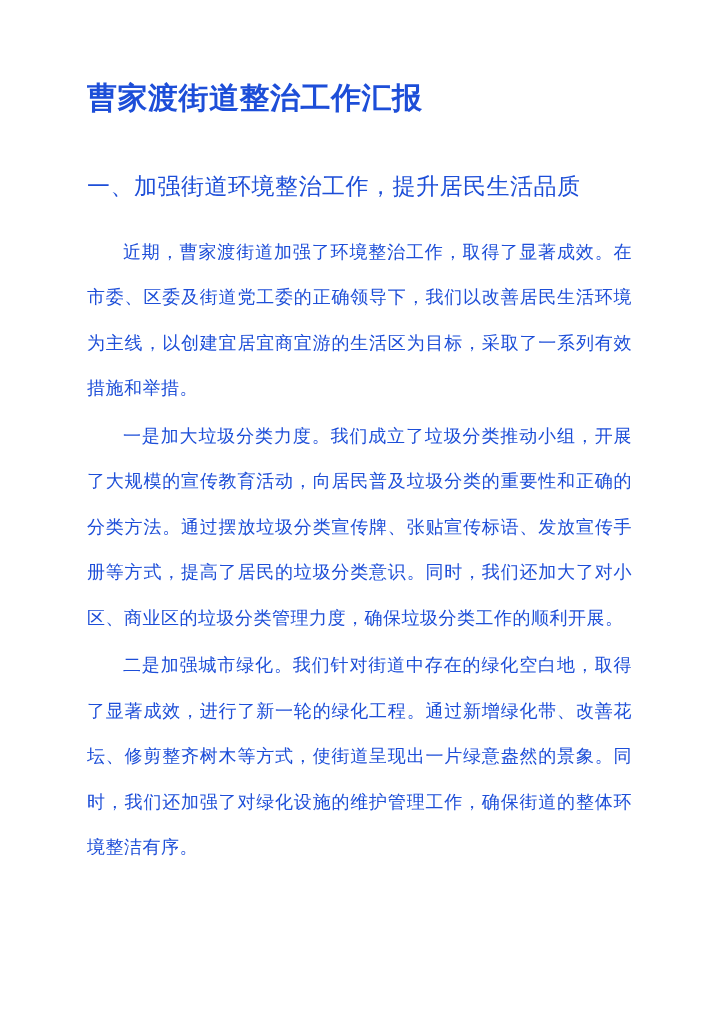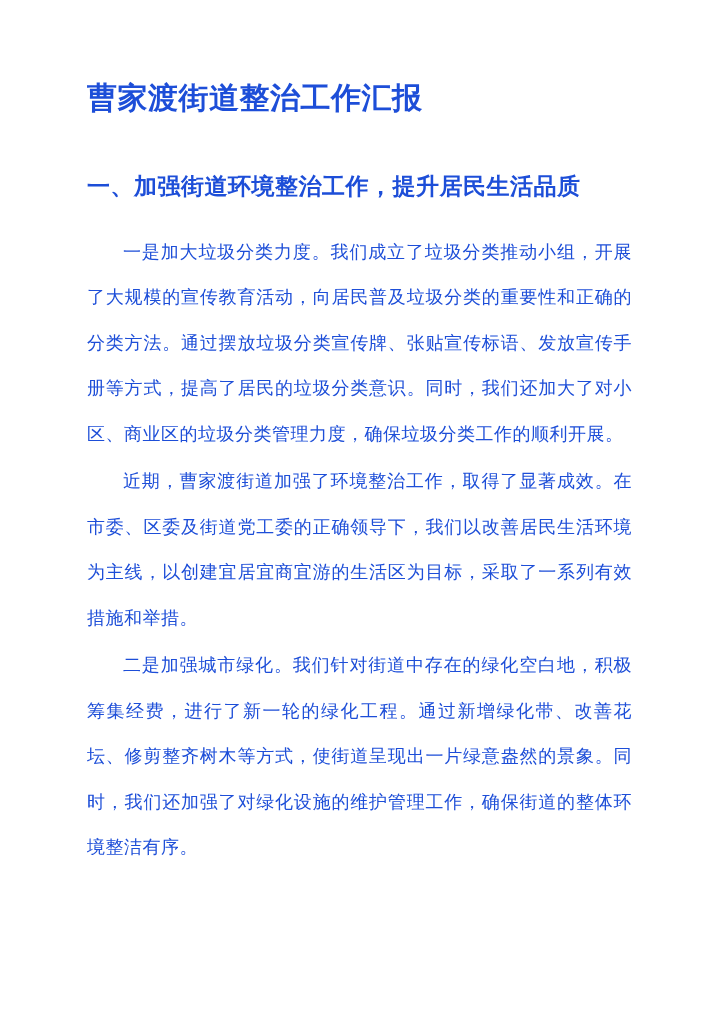--- a/index.html
+++ b/index.html
@@ -23,21 +23,21 @@
     margin: 0 0 56px 0;
     font-size: 30px;
     line-height: 1.2;
     font-weight: bold;
     letter-spacing: 0.5px;
   }
   .section-heading {
     margin: 16px 0 28px 0;
     font-size: 23px;
     line-height: 1.3;
-    font-weight: bold;
+    font-weight: normal;
     letter-spacing: 0.5px;
   }
   .para {
     margin: 0 0 2px 0;
     font-size: 18px;
     line-height: 45.5px;
     text-align: justify;
     text-justify: inter-ideograph;
     text-indent: 2em;
     word-break: break-all;
@@ -45,18 +45,18 @@
   }
 </style>
 </head>
 <body>
 
 <div class="page">
   <h1 class="doc-title">曹家渡街道整治工作汇报</h1>
 
   <h2 class="section-heading">一、加强街道环境整治工作，提升居民生活品质</h2>
 
+  <p class="para">近期，曹家渡街道加强了环境整治工作，取得了显著成效。在市委、区委及街道党工委的正确领导下，我们以改善居民生活环境为主线，以创建宜居宜商宜游的生活区为目标，采取了一系列有效措施和举措。</p>
+
   <p class="para">一是加大垃圾分类力度。我们成立了垃圾分类推动小组，开展了大规模的宣传教育活动，向居民普及垃圾分类的重要性和正确的分类方法。通过摆放垃圾分类宣传牌、张贴宣传标语、发放宣传手册等方式，提高了居民的垃圾分类意识。同时，我们还加大了对小区、商业区的垃圾分类管理力度，确保垃圾分类工作的顺利开展。</p>
 
-  <p class="para">近期，曹家渡街道加强了环境整治工作，取得了显著成效。在市委、区委及街道党工委的正确领导下，我们以改善居民生活环境为主线，以创建宜居宜商宜游的生活区为目标，采取了一系列有效措施和举措。</p>
-
-  <p class="para">二是加强城市绿化。我们针对街道中存在的绿化空白地，积极筹集经费，进行了新一轮的绿化工程。通过新增绿化带、改善花坛、修剪整齐树木等方式，使街道呈现出一片绿意盎然的景象。同时，我们还加强了对绿化设施的维护管理工作，确保街道的整体环境整洁有序。</p>
+  <p class="para">二是加强城市绿化。我们针对街道中存在的绿化空白地，取得了显著成效，进行了新一轮的绿化工程。通过新增绿化带、改善花坛、修剪整齐树木等方式，使街道呈现出一片绿意盎然的景象。同时，我们还加强了对绿化设施的维护管理工作，确保街道的整体环境整洁有序。</p>
 </div>
 
 </body></html>

